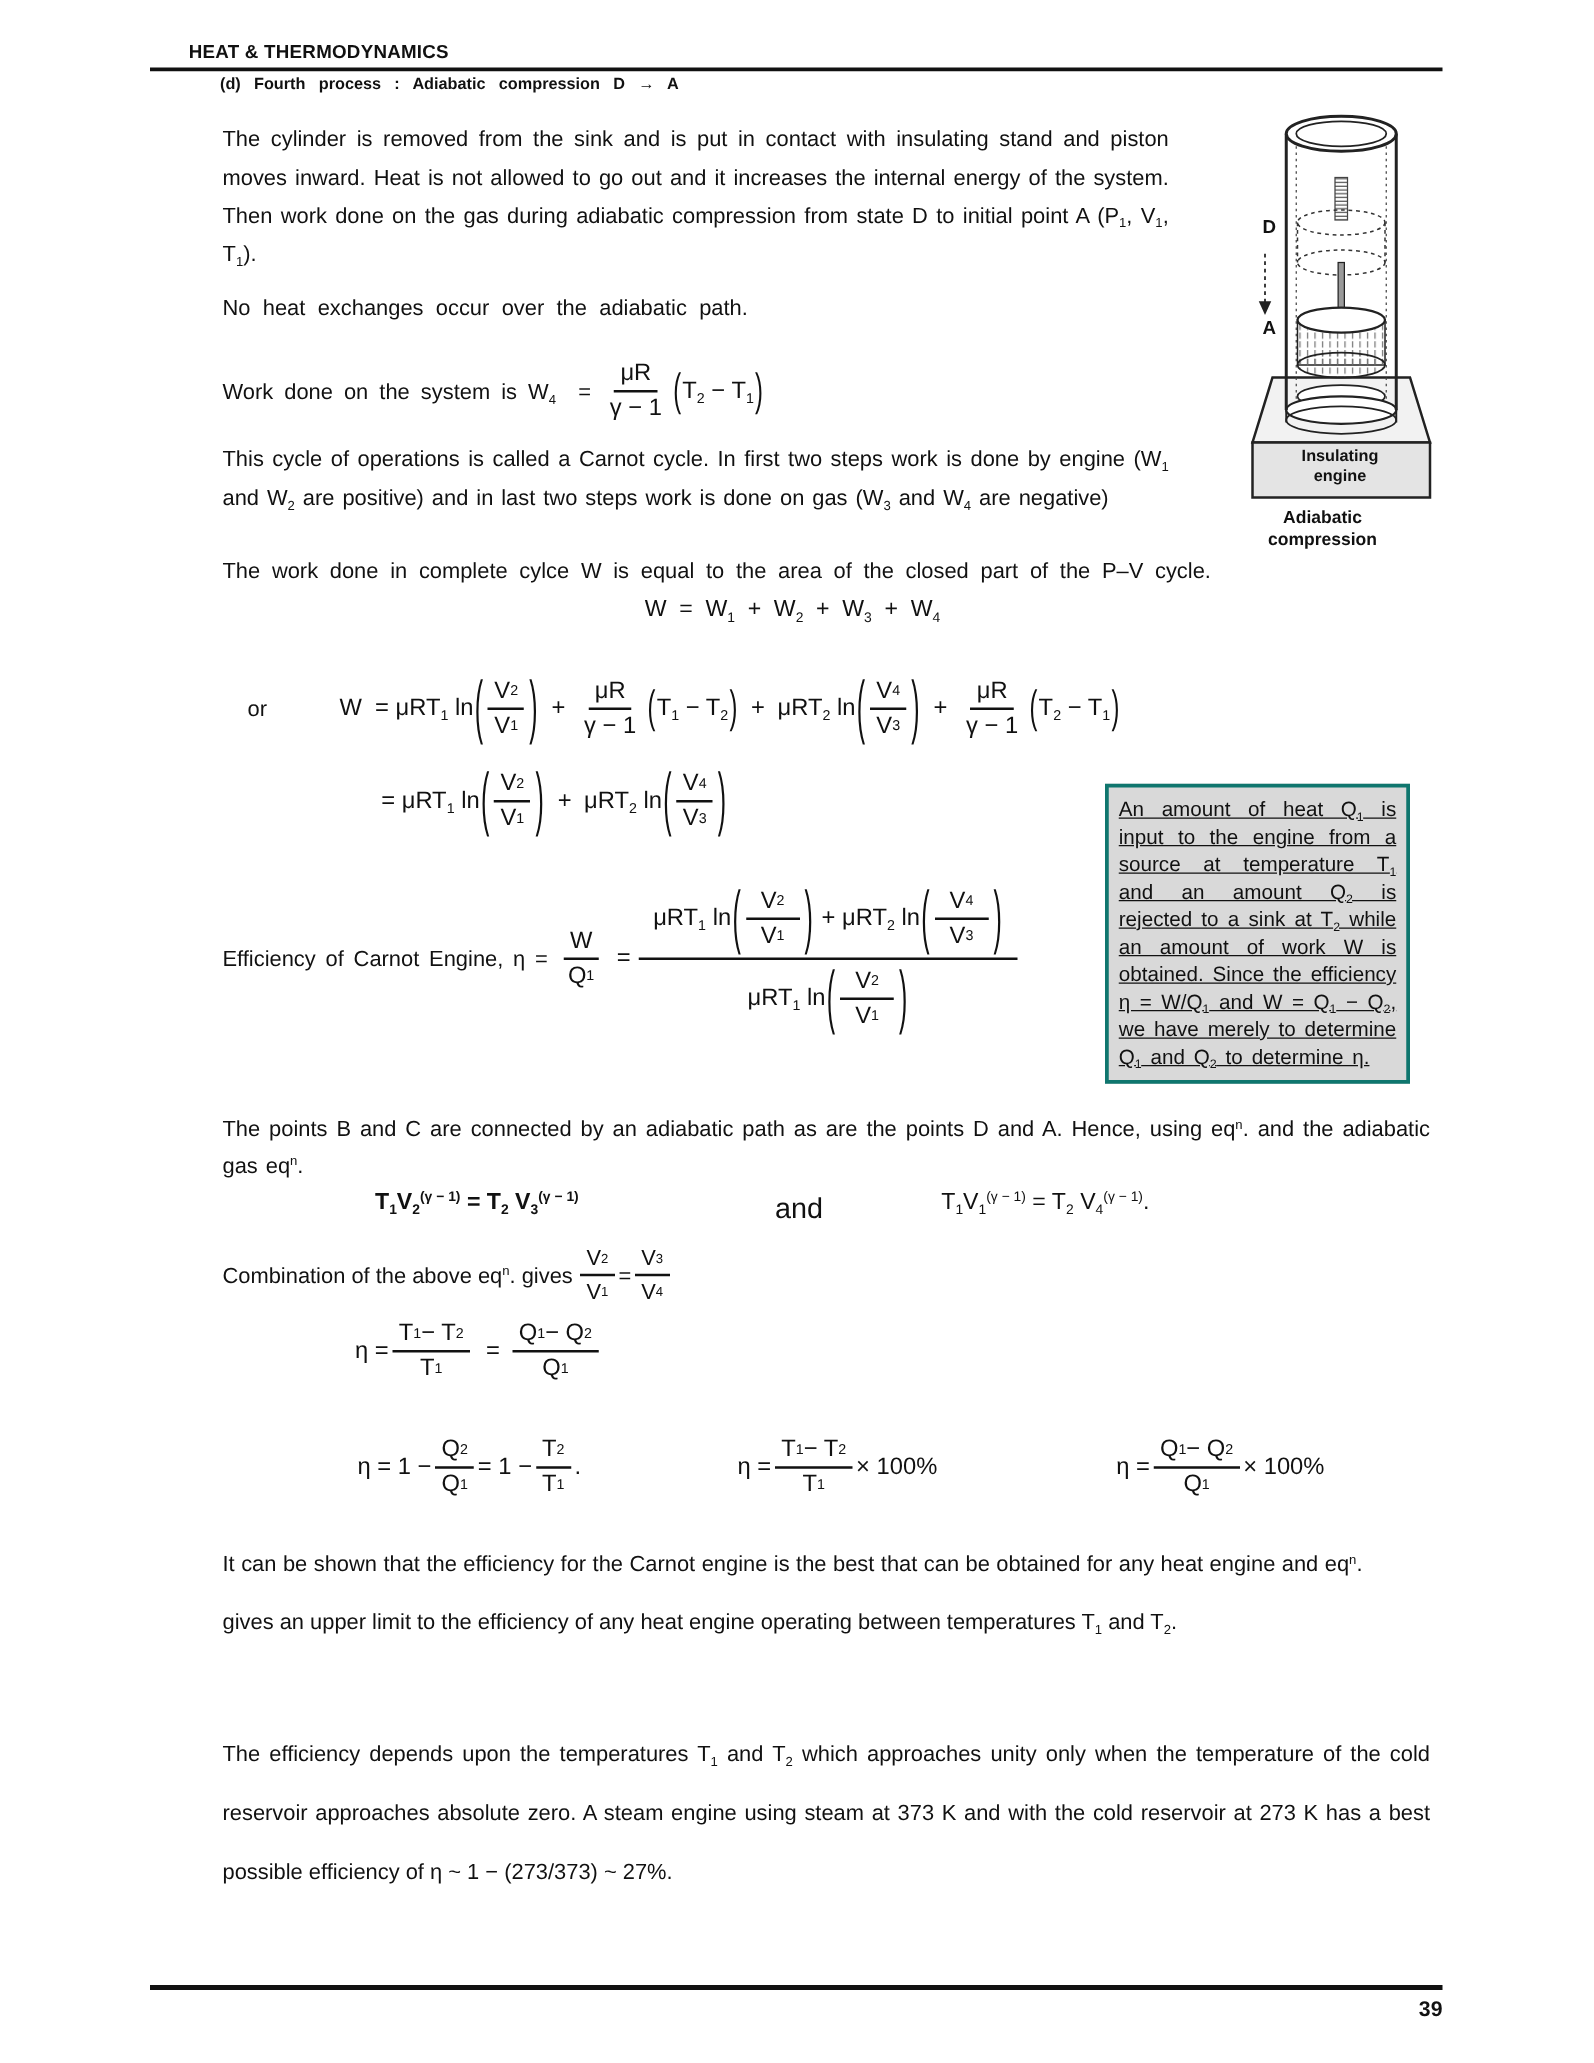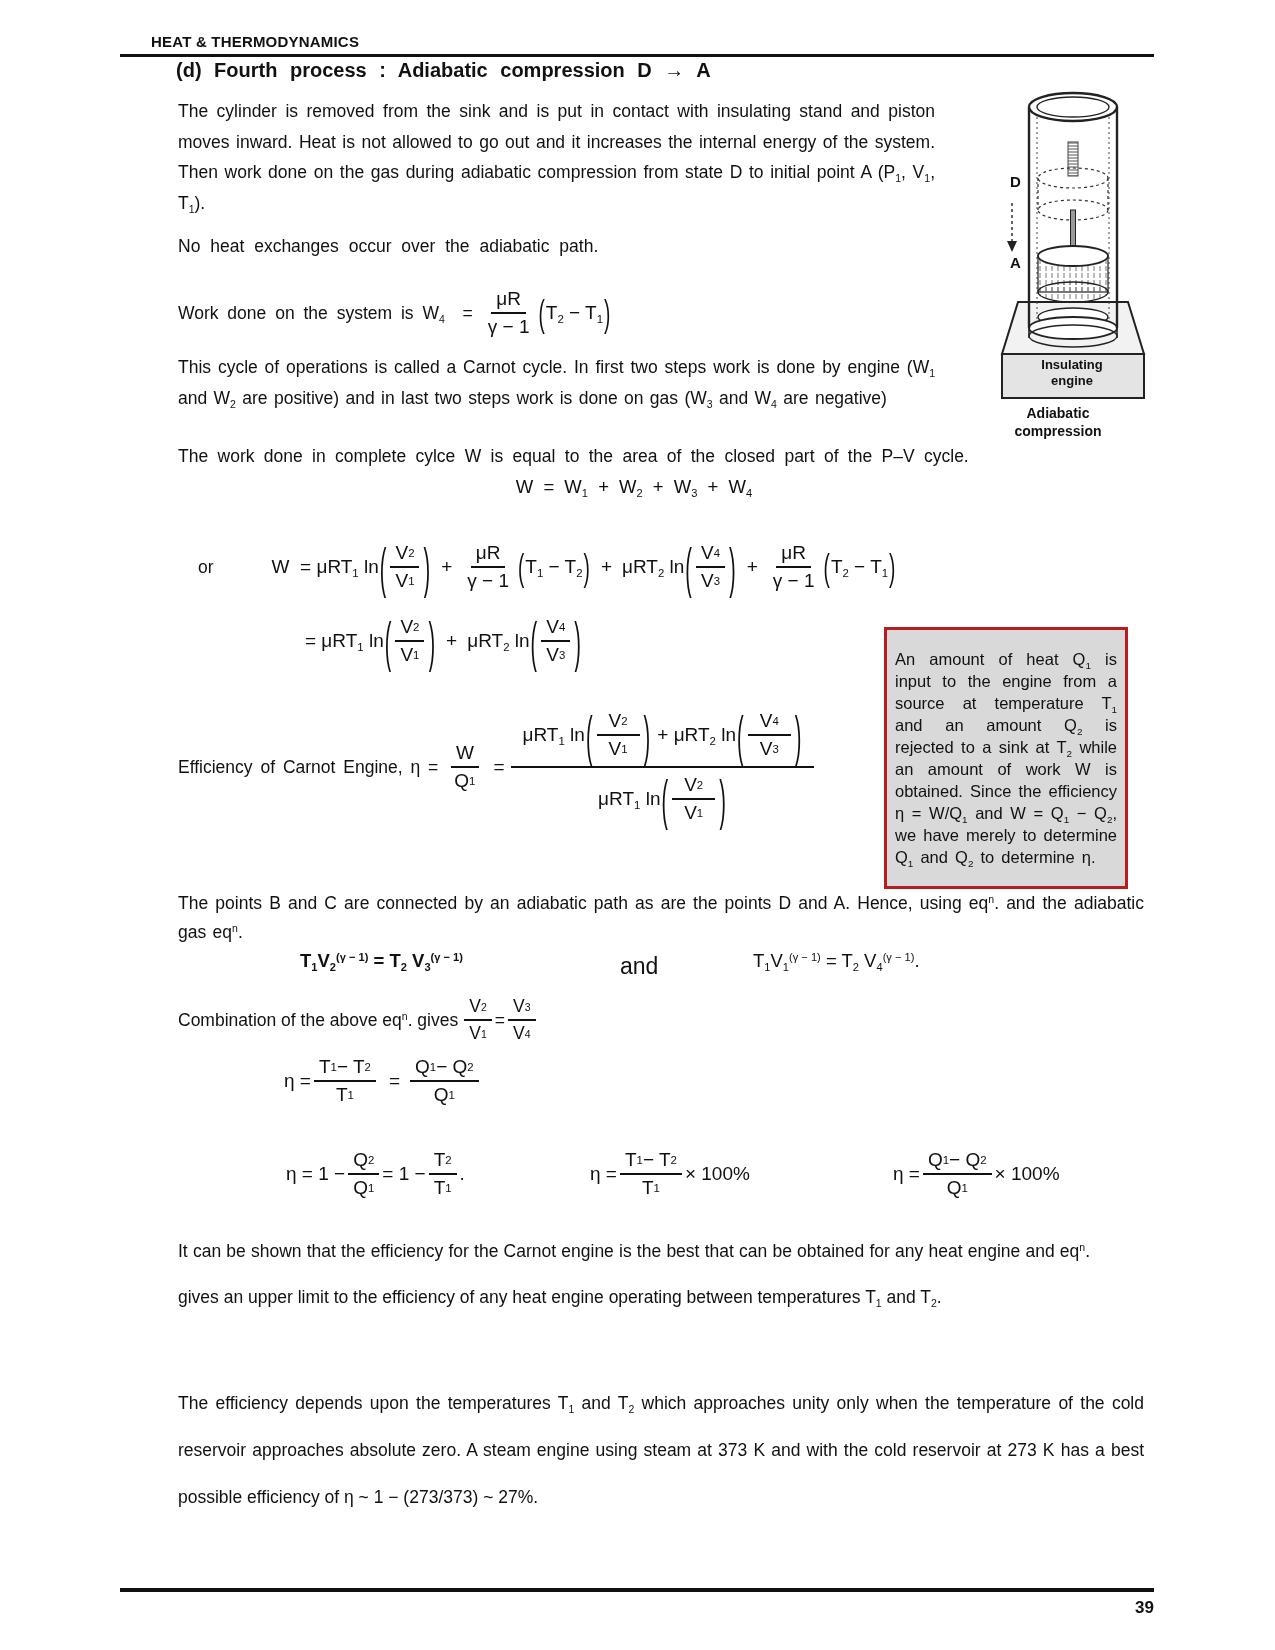--- a/index.html
+++ b/index.html
@@ -8,21 +8,21 @@
     font-family:"Liberation Sans", sans-serif;color:#111;
     -webkit-font-smoothing:antialiased;overflow:hidden;
   }
   .abs{position:absolute;}
   sub{font-size:0.60em;vertical-align:-0.38em;line-height:0;}
   sup{font-size:0.60em;vertical-align:0.55em;line-height:0;}
   b{font-weight:normal;}
 
   .hdr{left:122px;top:33px;font-size:15px;font-weight:bold;letter-spacing:0.2px;margin-left:29px;}
   .hdr-rule{left:120px;top:54px;width:1034px;height:3px;background:#111;}
-  .sec-title{left:176px;top:59px;font-size:20px;font-weight:bold;word-spacing:7px;}
+  .sec-title{left:176px;top:59px;font-size:13px;font-weight:bold;word-spacing:7px;}
 
   .para{font-size:17.5px;line-height:30.5px;text-align:justify;word-spacing:1.5px;}
   .para-wide{font-size:17.5px;text-align:justify;}
 
   .p-intro{left:178px;top:96px;width:757px;}
   .p-noheat{left:178px;top:236px;font-size:17.5px;word-spacing:5px;}
   .p-cycle{left:178px;top:352px;width:757px;}
   .p-workline{left:178px;top:446px;width:912px;font-size:17.5px;word-spacing:4.5px;}
   .p-points{left:178px;top:889px;width:966px;line-height:29px;}
   .p-best{left:178px;top:1228px;width:912px;line-height:46px;}
@@ -58,22 +58,22 @@
   .f-comb .tx{font-size:17.5px;}
   .f-comb .fr{font-size:17.5px;}
 
   .f-eta1{left:284px;top:1052px;}
   .f-eta2{left:286px;top:1145px;}
   .f-eta3{left:590px;top:1145px;}
   .f-eta4{left:893px;top:1145px;}
 
   
   .info-box{
-    left:884px;top:627px;width:222px;background:#d9d9d9;border:3px solid #b91c1c;
-    padding:18px 8px;font-size:16.5px;line-height:22px;text-align:justify;word-spacing:2.5px;
+    left:884px;top:627px;width:222px;background:#d9d9d9;border:3px solid #0f766e;
+    padding:7px 8px;font-size:16.5px;line-height:22px;text-align:justify;word-spacing:2.5px;text-decoration:underline;
   }
 
   
   .fig{left:948px;top:70px;width:210px;height:368px;}
   .fig svg{position:absolute;left:0;top:0;}
   .fig-label{position:absolute;font-weight:bold;font-size:15px;}
   .fig-d{left:62px;top:103px;}
   .fig-a{left:62px;top:184px;}
   .fig-stand{left:54px;top:287px;width:140px;text-align:center;font-weight:bold;font-size:13px;line-height:16px;}
   .fig-caption{left:30px;top:334px;width:160px;text-align:center;font-weight:bold;font-size:14px;line-height:18px;}

